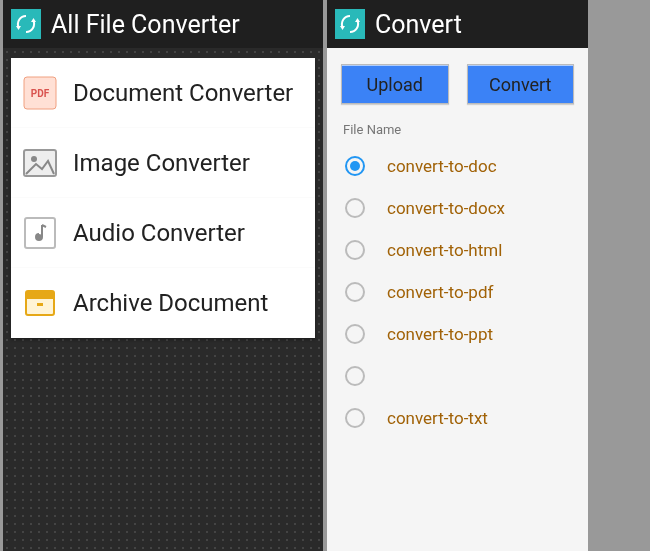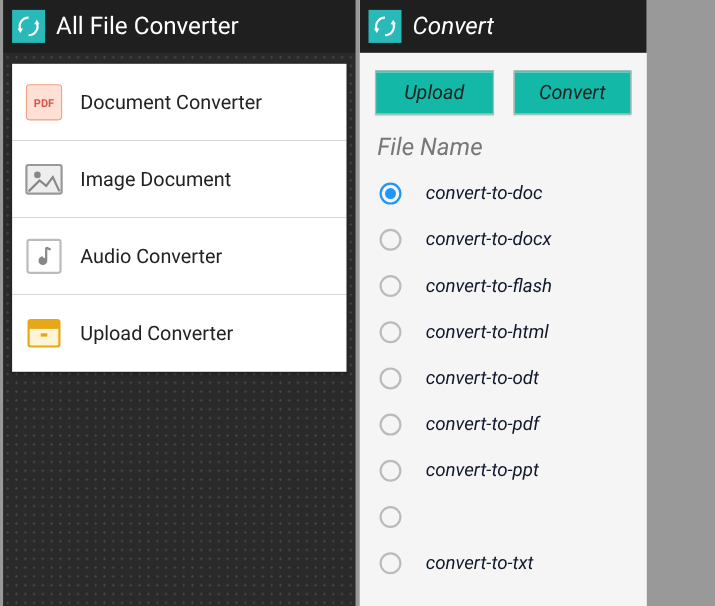--- a/index.html
+++ b/index.html
@@ -21,31 +21,30 @@
     width: 320px;
     margin-left: 3px;
     background: #2a2a2a;
     background-image: radial-gradient(circle, #444 1px, #2a2a2a 1px);
     background-size: 8px 8px;
   }
   .phone.right {
     width: 261px;
     margin-left: 4px;
     background: #f5f5f5;
-    font-style: italic;
   }
   
   .header {
     height: 48px;
     background: #1f1f1f;
     display: flex;
     align-items: center;
     padding: 0 8px;
     color: #fff;
-    font-size: 22px;
+    font-size: 25px;
     font-weight: 400;
   }
   .app-icon {
     width: 30px;
     height: 30px;
     background: #29b9b9;
     margin-right: 10px;
     display: flex;
     align-items: center;
     justify-content: center;
@@ -68,44 +67,44 @@
   }
   .cat-icon {
     width: 38px;
     height: 38px;
     margin-right: 14px;
     display: flex;
     align-items: center;
     justify-content: center;
   }
   .cat-label {
-    font-size: 18px;
+    font-size: 24px;
     color: #222;
   }
   
   .btn-row {
     display: flex;
     gap: 18px;
     padding: 16px 14px 10px 14px;
   }
   .btn {
     flex: 1;
     height: 40px;
-    background: #14b8a6;
+    background: #3b82f6;
     border: 1px solid #bbb;
     font-size: 18px;
     color: #222;
     display: flex;
     align-items: center;
     justify-content: center;
     box-shadow: inset 0 1px 0 rgba(255,255,255,0.6), 0 1px 1px rgba(0,0,0,0.15);
   }
   .section-label {
     padding: 8px 16px 8px 16px;
-    font-size: 22px;
+    font-size: 13px;
     color: #777;
   }
   .radio-list {
     padding: 0 8px;
   }
   .radio-item {
     display: flex;
     align-items: center;
     height: 42px;
     padding: 0 10px;
@@ -124,21 +123,21 @@
   }
   .radio.selected::after {
     content: "";
     position: absolute;
     top: 3px; left: 3px; right: 3px; bottom: 3px;
     background: #2196f3;
     border-radius: 50%;
   }
   .radio-label {
     font-size: 17px;
-    color: #0f172a;
+    color: #a16207;
   }
 </style>
 </head>
 <body>
 
 <div class="phone left">
   <div class="header">
     <div class="app-icon">
       <svg width="20" height="20" viewBox="0 0 20 20">
         <path d="M10 2 A8 8 0 0 0 2.5 13" fill="none" stroke="#fff" stroke-width="2"></path>
@@ -162,21 +161,21 @@
     </div>
 
     <div class="cat-item">
       <div class="cat-icon">
         <svg width="36" height="36" viewBox="0 0 36 36">
           <rect x="2" y="5" width="32" height="26" rx="2" fill="#eee" stroke="#999" stroke-width="2"></rect>
           <circle cx="12" cy="14" r="3" fill="#888"></circle>
           <polyline points="4,29 14,19 20,24 26,16 32,29" fill="none" stroke="#888" stroke-width="2"></polyline>
         </svg>
       </div>
-      <span class="cat-label">Image Document</span>
+      <span class="cat-label">Image Converter</span>
     </div>
 
 
     <div class="cat-item">
       <div class="cat-icon">
         <svg width="36" height="36" viewBox="0 0 36 36">
           <rect x="3" y="3" width="30" height="30" rx="2" fill="#fff" stroke="#bbb" stroke-width="2"></rect>
           <path d="M20 10 L20 22 A3 3 0 1 1 17 19" fill="none" stroke="#888" stroke-width="2"></path>
           <circle cx="17" cy="22" r="3" fill="#888"></circle>
           <path d="M20 10 L24 12" stroke="#888" stroke-width="2"></path>
@@ -187,21 +186,21 @@
 
 
     <div class="cat-item">
       <div class="cat-icon">
         <svg width="36" height="36" viewBox="0 0 36 36">
           <rect x="4" y="6" width="28" height="24" rx="2" fill="#fff4d6" stroke="#e6a817" stroke-width="2"></rect>
           <rect x="4" y="6" width="28" height="8" fill="#e6a817"></rect>
           <rect x="15" y="18" width="6" height="3" fill="#e6a817"></rect>
         </svg>
       </div>
-      <span class="cat-label">Upload Converter</span>
+      <span class="cat-label">Archive Document</span>
     </div>
   </div>
 </div>
 
 <div class="phone right">
   <div class="header">
     <div class="app-icon">
       <svg width="20" height="20" viewBox="0 0 20 20">
         <path d="M10 2 A8 8 0 0 0 2.5 13" fill="none" stroke="#fff" stroke-width="2"></path>
         <path d="M10 18 A8 8 0 0 0 17.5 7" fill="none" stroke="#fff" stroke-width="2"></path>
@@ -227,32 +226,24 @@
     <div class="radio-item">
       <div class="radio selected"></div>
       <span class="radio-label">convert-to-doc</span>
     </div>
     <div class="radio-item">
       <div class="radio"></div>
       <span class="radio-label">convert-to-docx</span>
     </div>
     <div class="radio-item">
       <div class="radio"></div>
-      <span class="radio-label">convert-to-flash</span>
-    </div>
-    <div class="radio-item">
-      <div class="radio"></div>
       <span class="radio-label">convert-to-html</span>
     </div>
     <div class="radio-item">
       <div class="radio"></div>
-      <span class="radio-label">convert-to-odt</span>
-    </div>
-    <div class="radio-item">
-      <div class="radio"></div>
       <span class="radio-label">convert-to-pdf</span>
     </div>
     <div class="radio-item">
       <div class="radio"></div>
       <span class="radio-label">convert-to-ppt</span>
     </div>
     <div class="radio-item">
       <div class="radio"></div>
     </div>
     <div class="radio-item">

